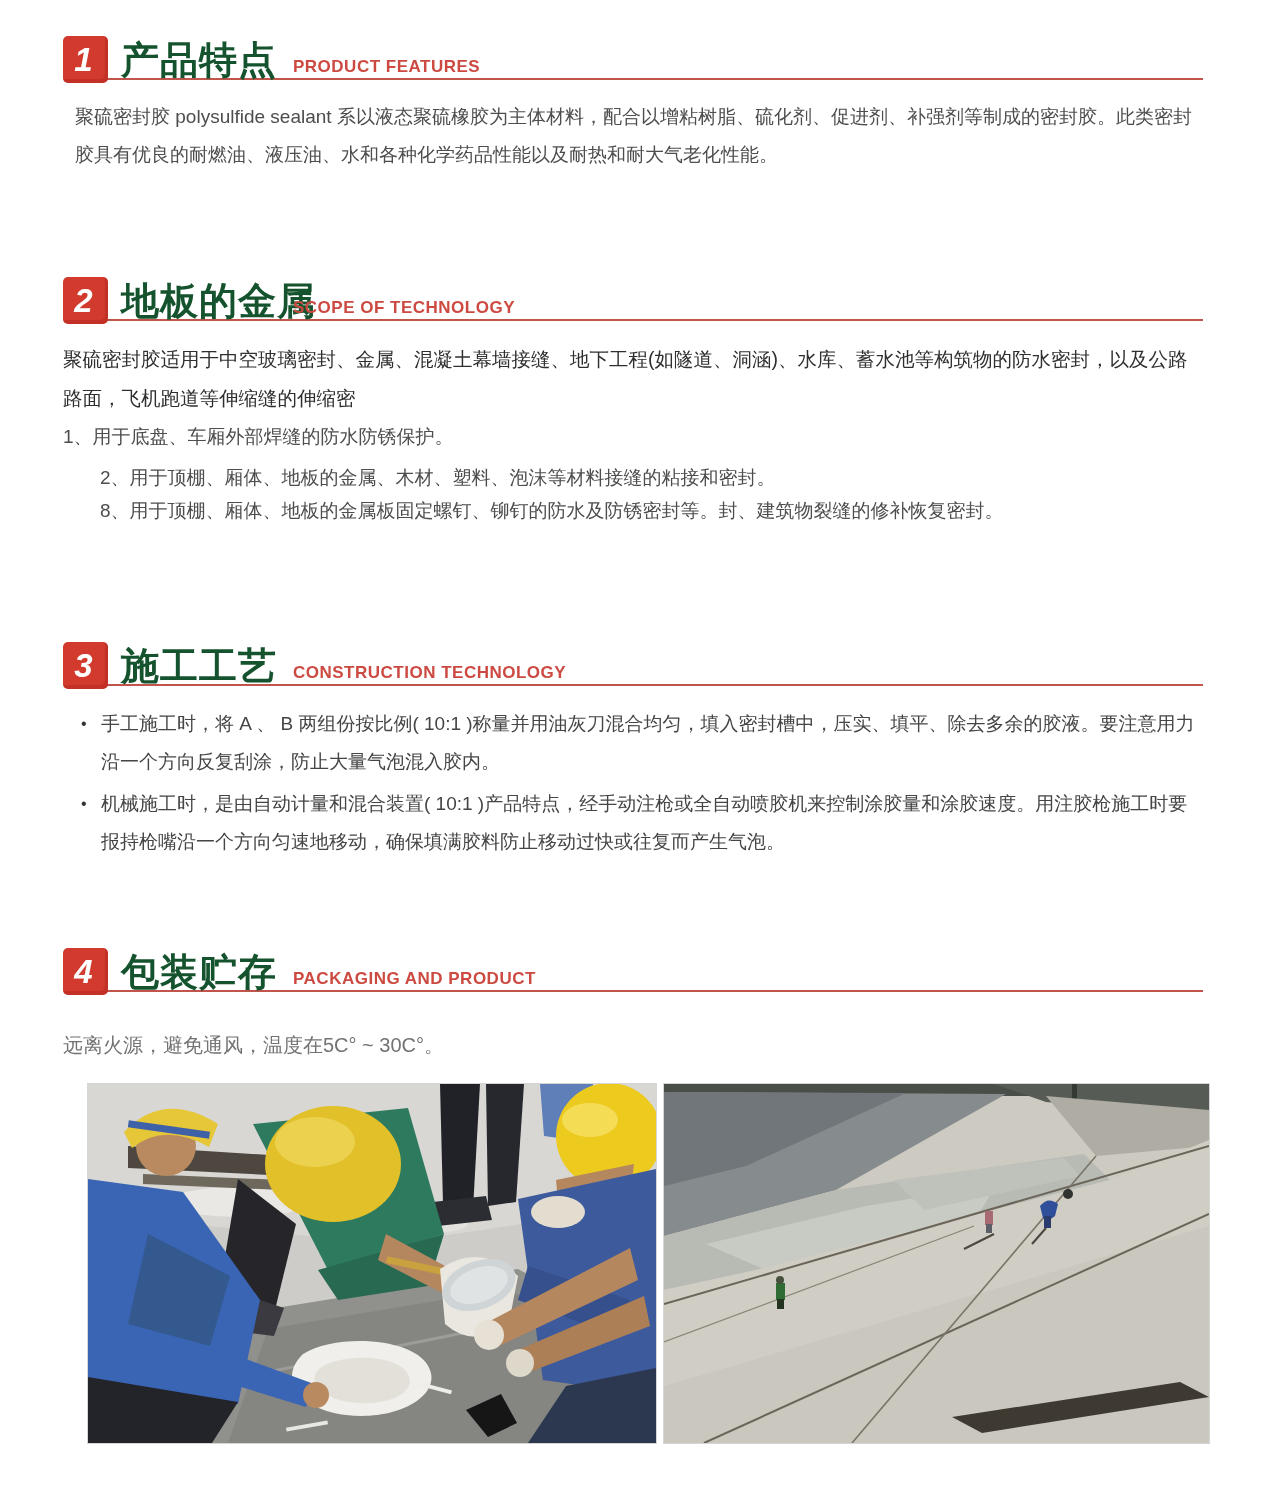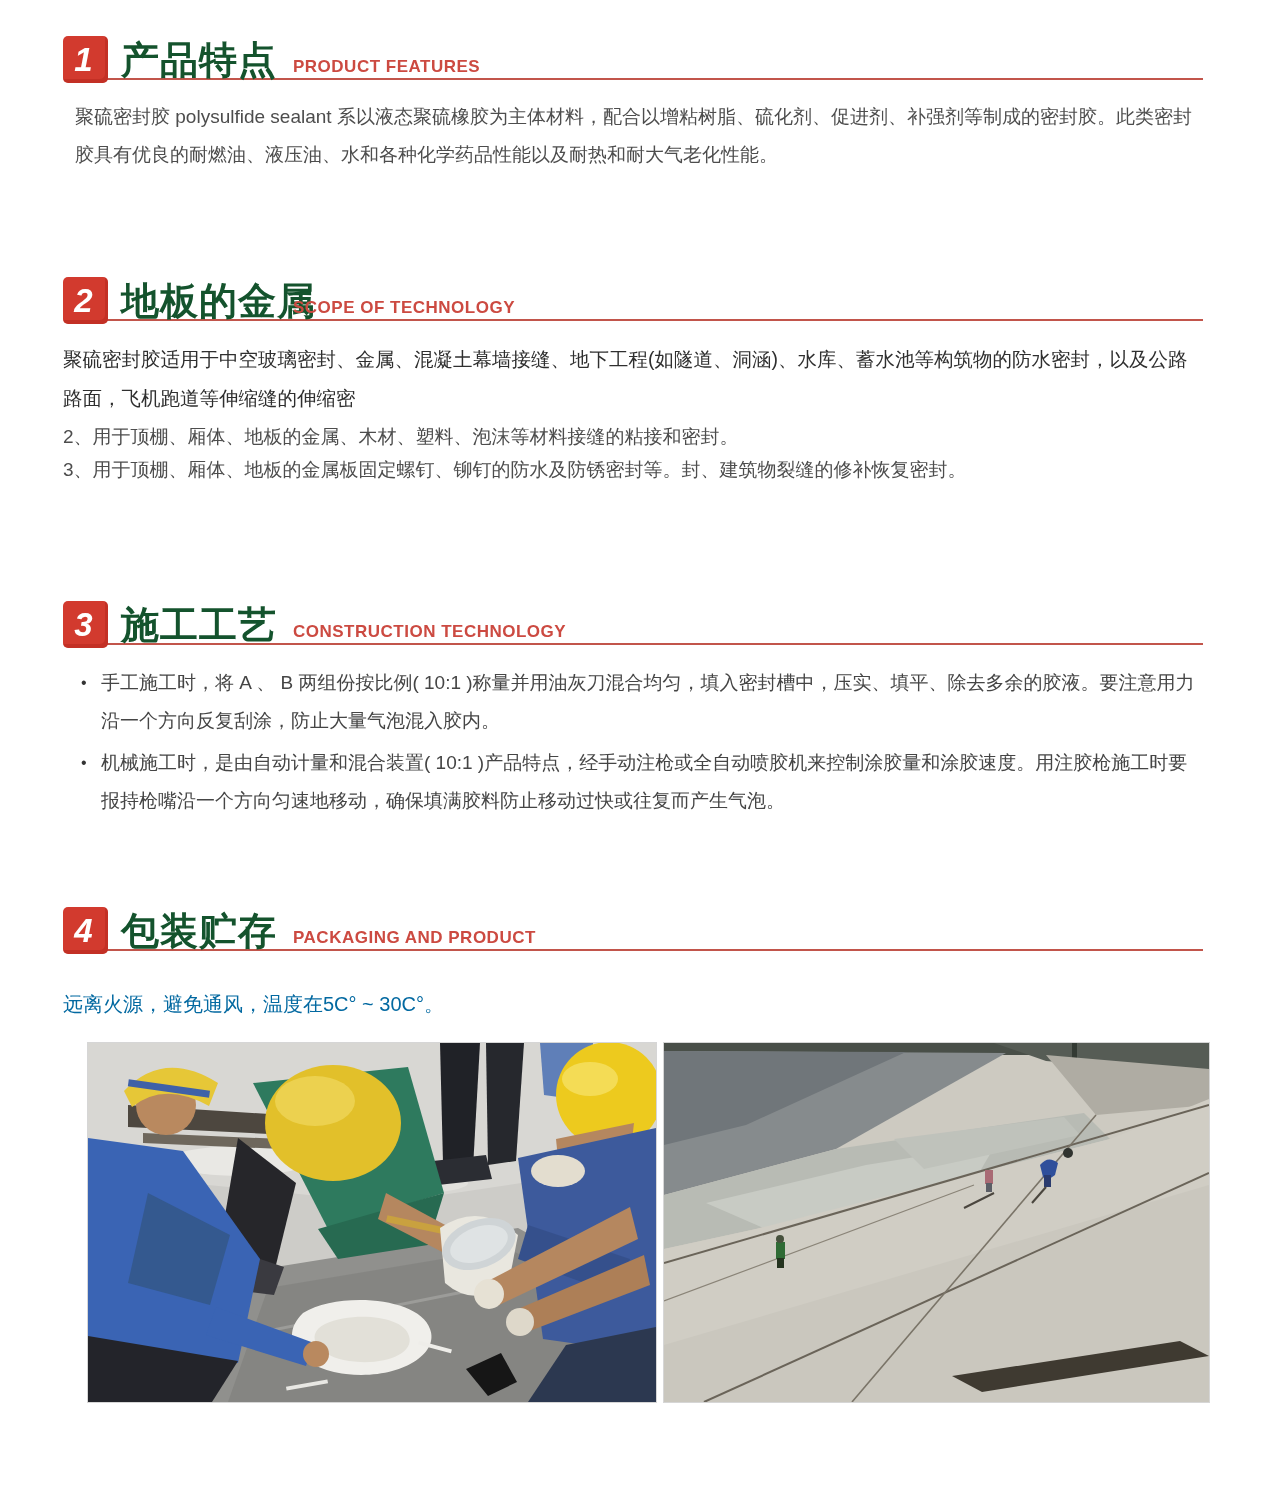--- a/index.html
+++ b/index.html
@@ -24,28 +24,28 @@
   }
   .num-box span { color:#ffffff; font-size:33px; font-weight:bold; font-style:italic; line-height:1; padding-right:4px; }
   .title-zh { position:absolute; left:58px; bottom:4px; font-size:38px; font-weight:900; color:#14532d; line-height:1; letter-spacing:1px; white-space:nowrap; }
   .title-en { position:absolute; left:230px; bottom:8px; font-size:17px; font-weight:700; color:#cc4a41; line-height:1; letter-spacing:0.5px; white-space:nowrap; }
 
   
   .para { font-size:19px; line-height:38px; color:#4d4d4d; margin:15px 0 0 12px; }
   .lead-para { font-size:19.5px; line-height:39px; color:#2f2f2f; font-weight:normal; margin:16px 0 0 0; }
   .app-list { margin:2px 0 0 0; }
   .app-item { font-size:19px; line-height:33px; color:#4d4d4d; }
-  .app-item + .app-item { margin-top:8px; }
+  .app-item + .app-item { margin-top:8px;margin-left:37px; }
   .app-item.tight { margin-top:0; }
 
   .bullets { margin:16px 0 0 0; padding-left:18px; }
   .bullet { display:flex; font-size:19px; line-height:38px; color:#454545; }
   .bullet + .bullet { margin-top:4px; }
   .bullet .dot { width:20px; flex:0 0 20px; color:#333; font-size:16px; }
-  .storage-para { font-size:20px; line-height:28px; color:#0369a1; margin:36px 0 0 0; }
+  .storage-para { font-size:20px; line-height:28px; color:#737373; margin:36px 0 0 0; }
 
   
   .photo-row { display:flex; gap:6px; margin:24px 0 0 24px; }
   .photo { border:1px solid #d6d6d6; background:#cfcecb; line-height:0; }
   .photo svg { display:block; }
 </style>
 </head>
 <body>
 
 <div class="page">
@@ -64,22 +64,23 @@
     <div class="section-header s2">
       <div class="header-line"></div>
       <div class="num-box">
         <span>2</span>
       </div>
       <div class="title-zh">地板的金属</div>
       <div class="title-en">SCOPE OF TECHNOLOGY</div>
     </div>
     <p class="lead-para">聚硫密封胶适用于中空玻璃密封、金属、混凝土幕墙接缝、地下工程(如隧道、洞涵)、水库、蓄水池等构筑物的防水密封，以及公路路面，飞机跑道等伸缩缝的伸缩密</p>
     <div class="app-list">
+      <div class="app-item">1、用于底盘、车厢外部焊缝的防水防锈保护。</div>
       <div class="app-item">2、用于顶棚、厢体、地板的金属、木材、塑料、泡沫等材料接缝的粘接和密封。</div>
-      <div class="app-item tight">3、用于顶棚、厢体、地板的金属板固定螺钉、铆钉的防水及防锈密封等。封、建筑物裂缝的修补恢复密封。</div>
+      <div class="app-item tight">8、用于顶棚、厢体、地板的金属板固定螺钉、铆钉的防水及防锈密封等。封、建筑物裂缝的修补恢复密封。</div>
     </div>
 
     <div class="section-header s3">
       <div class="header-line"></div>
       <div class="num-box">
         <span>3</span>
       </div>
       <div class="title-zh">施工工艺</div>
       <div class="title-en">CONSTRUCTION TECHNOLOGY</div>
     </div>

